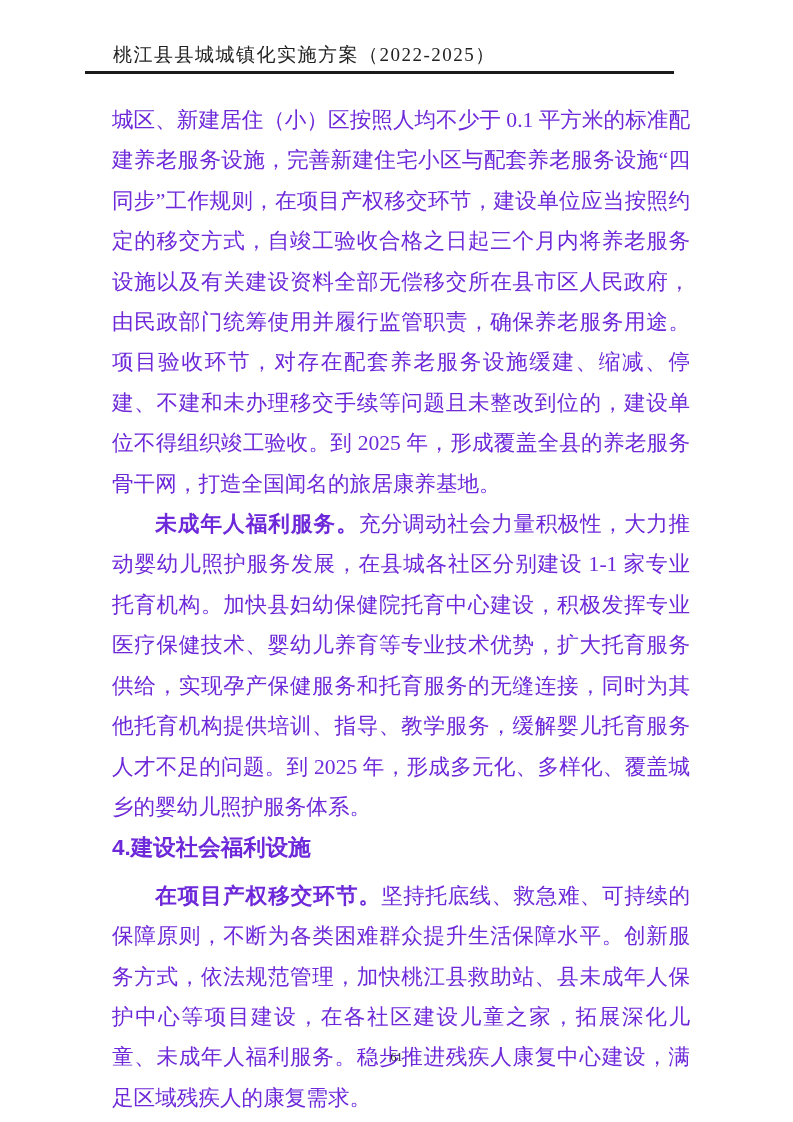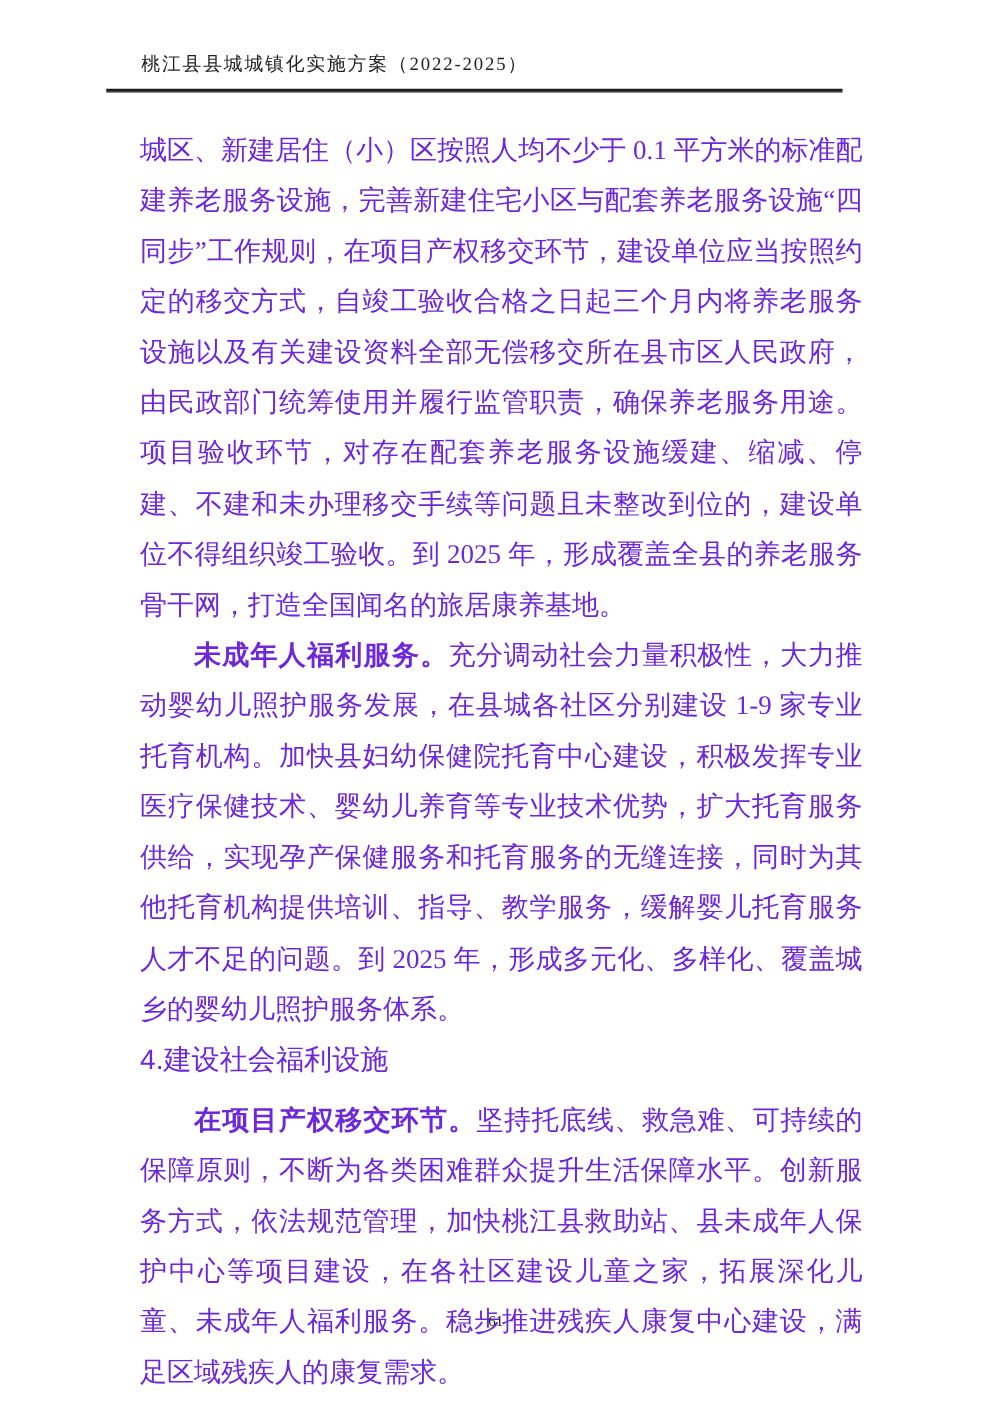--- a/index.html
+++ b/index.html
@@ -10,21 +10,21 @@
     height: 1122px;
     background: #ffffff;
     font-family: "Liberation Serif", "DejaVu Serif", serif;
     color: #1a1a1a;
     overflow: hidden;
   }
   .header-title {
     position: absolute;
     left: 113px;
     top: 42px;
-    font-size: 15px;
+    font-size: 19px;
     letter-spacing: 1.5px;
     color: #222;
     white-space: nowrap;
   }
   .header-rule {
     position: absolute;
     left: 85px;
     top: 71px;
     width: 589px;
     height: 3px;
@@ -43,21 +43,21 @@
   }
   .body-text p { margin: 0; }
   .indent { text-indent: 2em; }
   .lead-bold {
     font-family: "Liberation Sans", "DejaVu Sans", sans-serif;
     font-weight: bold;
     letter-spacing: 0.5px;
   }
   .section-heading {
     font-family: "Liberation Sans", "DejaVu Sans", sans-serif;
-    font-weight: normal;
+    font-weight: bold;
     font-size: 22.5px;
     line-height: 40.4px;
     margin-top: 1px;
     margin-bottom: 7px;
     text-align: left;
   }
   .page-number {
     position: absolute;
     left: 0;
     top: 1050px;
@@ -76,21 +76,21 @@
 
   <div class="header-rule"></div>
 
   <div class="body-text">
 
     <p>
       <span>城区、新建居住（小）区按照人均不少于 0.1 平方米的标准配建养老服务设施，完善新建住宅小区与配套养老服务设施“四同步”工作规则，在项目产权移交环节，建设单位应当按照约定的移交方式，自竣工验收合格之日起三个月内将养老服务设施以及有关建设资料全部无偿移交所在县市区人民政府，由民政部门统筹使用并履行监管职责，确保养老服务用途。项目验收环节，对存在配套养老服务设施缓建、缩减、停建、不建和未办理移交手续等问题且未整改到位的，建设单位不得组织竣工验收。到 2025 年，形成覆盖全县的养老服务骨干网，打造全国闻名的旅居康养基地。</span>
     </p>
 
     <p class="indent">
-      <span class="lead-bold">未成年人福利服务。</span><span>充分调动社会力量积极性，大力推动婴幼儿照护服务发展，在县城各社区分别建设 1-9 家专业托育机构。加快县妇幼保健院托育中心建设，积极发挥专业医疗保健技术、婴幼儿养育等专业技术优势，扩大托育服务供给，实现孕产保健服务和托育服务的无缝连接，同时为其他托育机构提供培训、指导、教学服务，缓解婴儿托育服务人才不足的问题。到 2025 年，形成多元化、多样化、覆盖城乡的婴幼儿照护服务体系。</span>
+      <span class="lead-bold">未成年人福利服务。</span><span>充分调动社会力量积极性，大力推动婴幼儿照护服务发展，在县城各社区分别建设 1-1 家专业托育机构。加快县妇幼保健院托育中心建设，积极发挥专业医疗保健技术、婴幼儿养育等专业技术优势，扩大托育服务供给，实现孕产保健服务和托育服务的无缝连接，同时为其他托育机构提供培训、指导、教学服务，缓解婴儿托育服务人才不足的问题。到 2025 年，形成多元化、多样化、覆盖城乡的婴幼儿照护服务体系。</span>
     </p>
 
     <h3 class="section-heading">4.建设社会福利设施</h3>
 
     <p class="indent">
       <span class="lead-bold">在项目产权移交环节。</span><span>坚持托底线、救急难、可持续的保障原则，不断为各类困难群众提升生活保障水平。创新服务方式，依法规范管理，加快桃江县救助站、县未成年人保护中心等项目建设，在各社区建设儿童之家，拓展深化儿童、未成年人福利服务。稳步推进残疾人康复中心建设，满足区域残疾人的康复需求。</span>
     </p>
 
   </div>
 

